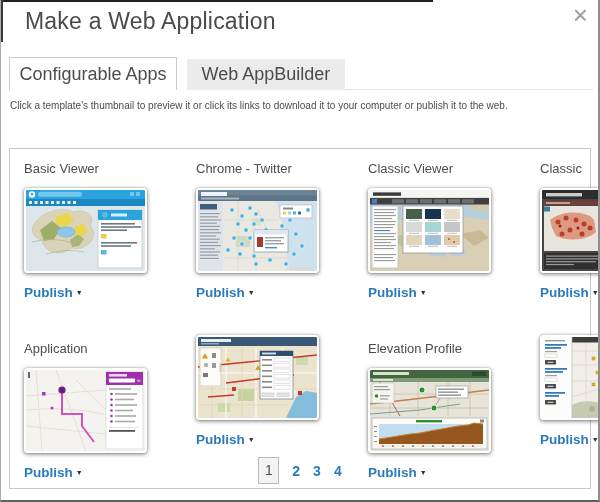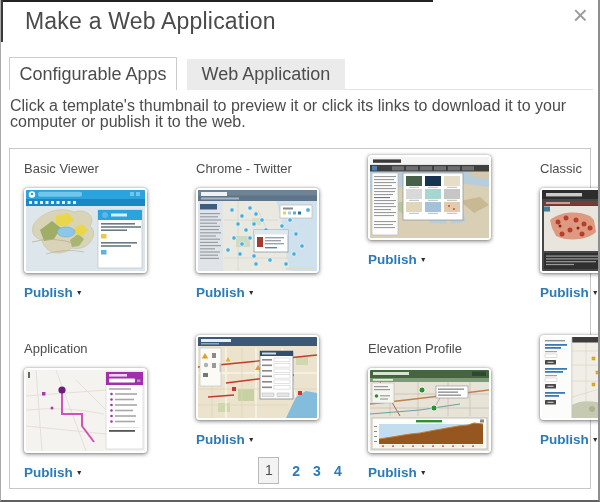--- a/index.html
+++ b/index.html
@@ -10,21 +10,21 @@
   }
   .top-edge-line { position:absolute; top:0; left:0; width:432px; height:2px; background:#222; }
   .left-edge-line { position:absolute; top:0; left:0; width:2px; height:42px; background:#3a3a3a; }
   .dialog-title { position:absolute; left:24px; top:8px; font-size:23px; color:#4a4a4a; letter-spacing:.2px; }
   .close { position:absolute; right:10px; top:2px; font-size:26px; color:#9b9b9b; cursor:pointer; line-height:1; font-weight:400; }
   .tabs { position:absolute; left:8px; top:57px; width:584px; display:flex; align-items:flex-end; }
   .tab { text-align:center; font-size:18px; color:#4c4c4c; cursor:pointer; }
   .tab.active { width:168px; height:33px; line-height:33px; background:#fff; border:1px solid #cbcbcb; border-bottom:none; }
   .tab.inactive { width:158px; height:31px; line-height:31px; background:#ebebeb; margin-left:10px; }
   .tab-line { flex:1; height:31px; border-bottom:1px solid #e2e2e2; }
-  .instructions { position:absolute; left:9px; top:98px; width:578px; font-size:16px; line-height:16px; color:#4c4c4c; }
+  .instructions { position:absolute; left:9px; top:98px; width:578px; font-size:10px; line-height:16px; color:#4c4c4c; }
   .grid-box { position:absolute; left:8px; top:148px; width:582px; height:341px; border:1px solid #c8c8c8; background:#fff; }
   .grid { position:absolute; left:14px; top:6px; display:grid; grid-template-columns:repeat(4,138px); row-gap:4px;gap:34px; }
   .cell { width:138px; }
   .tpl-title { margin:6px 0 11px; font-size:13px; color:#4c4c4c; line-height:16px; }
   .thumb { width:123px; height:85px; padding:2px; background:#fff; border-radius:3px;
            box-shadow:0 1px 4px rgba(0,0,0,.55), 0 0 1px rgba(0,0,0,.35); cursor:pointer; }
   .thumb svg { display:block; width:119px; height:81px; border-radius:1px; }
   .publish { display:inline-block; margin-top:12px; font-size:13.5px; font-weight:bold; color:#2b7bb9; text-decoration:none; cursor:pointer; }
   .caret { font-size:7px; color:#2e2e2e; margin-left:3px; vertical-align:2px; }
   .pagination { position:absolute; left:0; top:308px; width:100%; display:flex; justify-content:center; align-items:center; gap:13px; }
@@ -39,21 +39,21 @@
   <div class="top-edge-line"></div>
   <div class="left-edge-line"></div>
   <div class="dialog-title">Make a Web Application</div>
   <span class="close">×</span>
 
   <div class="tabs">
     <div class="tab active">
       <span>Configurable Apps</span>
     </div>
     <div class="tab inactive">
-      <span>Web Application</span>
+      <span>Web AppBuilder</span>
     </div>
     <div class="tab-line"></div>
   </div>
 
   <p class="instructions">Click a template's thumbnail to preview it or click its links to download it to your computer or publish it to the web.</p>
 
   <div class="grid-box">
     <div class="grid">
 
       <div class="cell">
@@ -188,20 +188,21 @@
                 <rect x="67" y="53" width="19" height="1.4"></rect>
               </g>
             <rect x="67" y="57" width="12" height="1.4" fill="#4a8ac0"></rect>
             <rect x="88" y="77.5" width="28" height="2.5" fill="#dcdcd2"></rect>
           </svg>
         </div>
         <a class="publish"><span>Publish</span><span class="caret">▼</span></a>
       </div>
 
       <div class="cell">
+        <div class="tpl-title">Classic Viewer</div>
         <div class="thumb">
           <svg viewBox="0 0 119 81">
             <rect width="119" height="81" fill="#b6cddc"></rect>
             <path d="M0,36 C14,30 30,32 42,28 C58,30 64,26 78,30 L90,26 L119,30 L119,81 L0,81 Z" fill="#d8cfb4"></path>
             <path d="M20,48 C34,42 52,46 64,42 L80,48 L70,60 L40,62 Z" fill="#b3c296" opacity="0.85"></path>
             <path d="M90,44 L110,40 L119,48 L104,56 Z" fill="#c9b894"></path>
             <path d="M58,58 C70,54 84,58 92,54 L96,64 C84,68 70,66 60,66 Z" fill="#b6cddc"></path>
             <path d="M76,56 l5,9 3,9 -4,2 -3,-9 -3,-6 z" fill="#d8cfb4"></path>
             <path d="M96,11 L119,9 L119,22 L102,20 Z" fill="#d2c9ae"></path>
             <rect width="119" height="8" fill="#f4f4f2"></rect>

